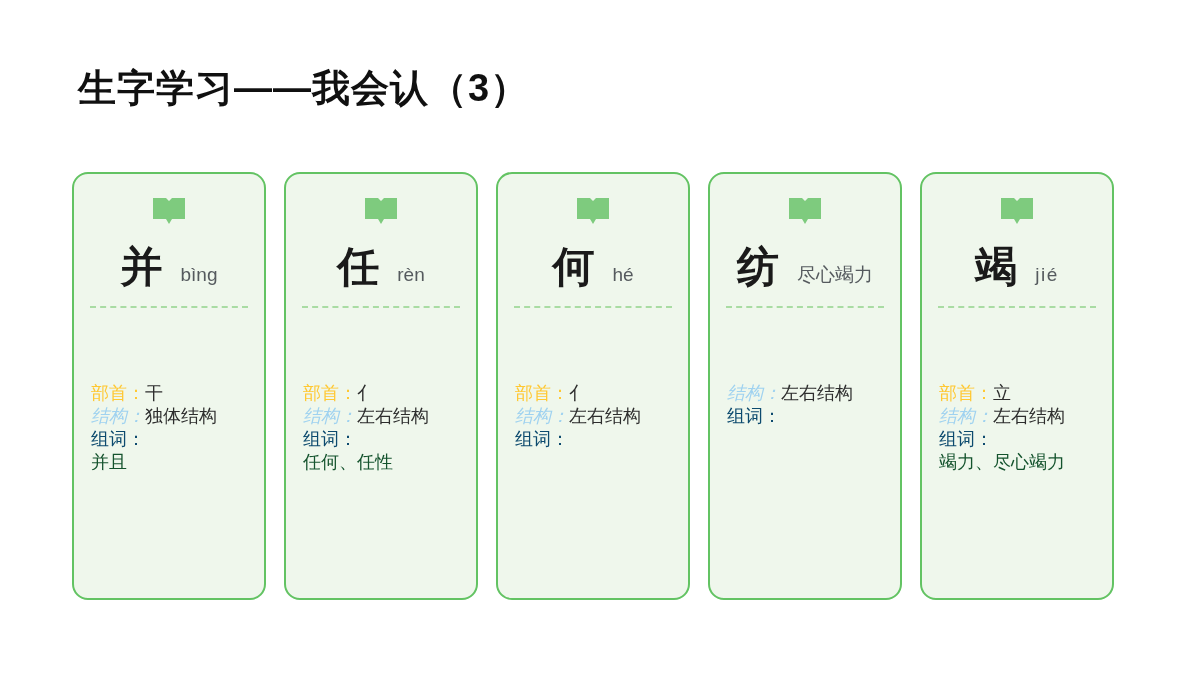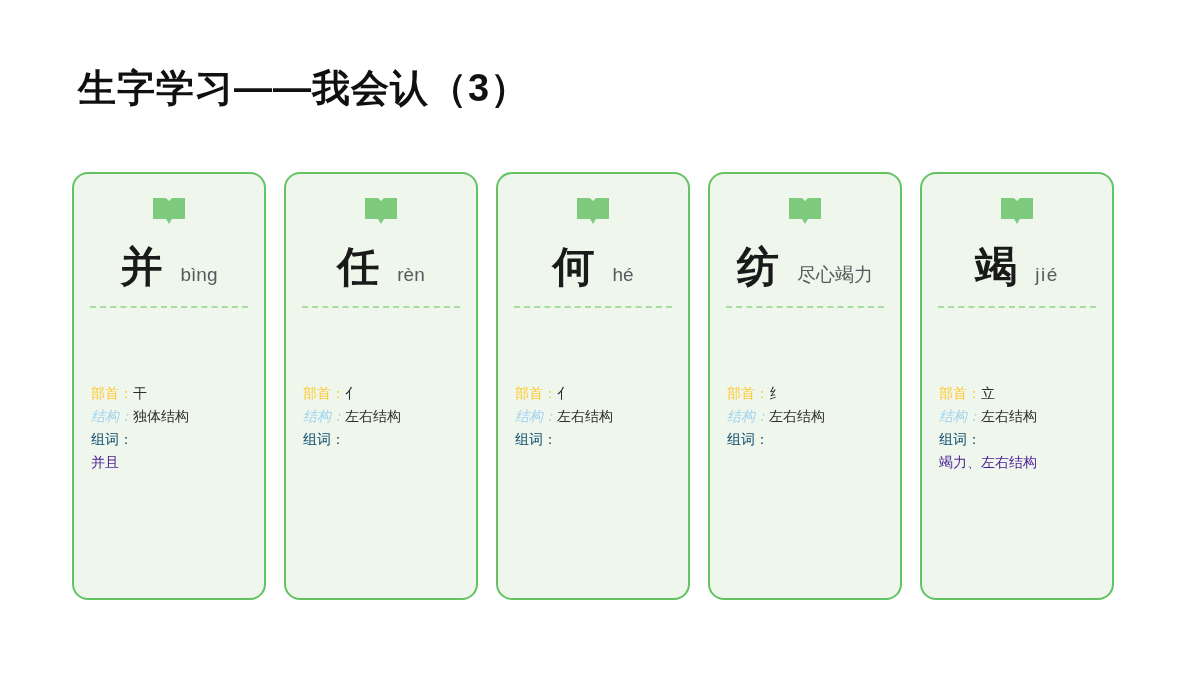--- a/index.html
+++ b/index.html
@@ -113,37 +113,37 @@
     height: 0;
     border-top: 2px dashed #a9dca3;
   }
 
   
   .details {
     position: absolute;
     left: 17px;
     right: 10px;
     top: 208px;
-    font-size: 14px;
+    font-size: 18px;
     line-height: 23px;
     color: #2d2d2d;
     white-space: nowrap;
   }
   .detail-row {
     display: block;
   }
   .lbl-radical   { color: #ffc832; }
   .lbl-structure { color: #9fd2f0; font-style: italic; }
   .lbl-words     { color: #0c4a6e; }
   .detail-val {
     color: #2d2d2d;
   }
   .words-value {
     display: block;
-    color: #4c1d95;
+    color: #14532d;
   }
 </style>
 </head>
 <body>
 
 <div id="slide">
 
   <div id="page-title">生字学习——我会认（3）</div>
 
   <div id="cards-row">
@@ -187,20 +187,21 @@
       <div class="details">
         <span class="detail-row">
           <span class="lbl-radical">部首：</span><span class="detail-val">亻</span>
         </span>
         <span class="detail-row">
           <span class="lbl-structure">结构：</span><span class="detail-val">左右结构</span>
         </span>
         <span class="detail-row">
           <span class="lbl-words">组词：</span>
         </span>
+        <span class="words-value">任何、任性</span>
       </div>
     </div>
 
     <div class="char-card">
       <div class="book-icon">
         <svg width="32" height="30" viewBox="0 0 32 30" aria-hidden="true">
           <path d="M0 1 H13 L16 4 L19 1 H32 V22 H19 L16 27 L13 22 H0 Z" fill="#7ecb7e"></path>
         </svg>
       </div>
       <div class="char-line">
@@ -227,23 +228,20 @@
           <path d="M0 1 H13 L16 4 L19 1 H32 V22 H19 L16 27 L13 22 H0 Z" fill="#7ecb7e"></path>
         </svg>
       </div>
       <div class="char-line">
         <span class="hanzi">纺</span>
         <span class="pinyin">尽心竭力</span>
       </div>
       <div class="divider"></div>
       <div class="details">
         <span class="detail-row">
-          <span class="lbl-radical">部首：</span><span class="detail-val">纟</span>
-        </span>
-        <span class="detail-row">
           <span class="lbl-structure">结构：</span><span class="detail-val">左右结构</span>
         </span>
         <span class="detail-row">
           <span class="lbl-words">组词：</span>
         </span>
       </div>
     </div>
 
     <div class="char-card">
       <div class="book-icon">
@@ -259,18 +257,18 @@
       <div class="details">
         <span class="detail-row">
           <span class="lbl-radical">部首：</span><span class="detail-val">立</span>
         </span>
         <span class="detail-row">
           <span class="lbl-structure">结构：</span><span class="detail-val">左右结构</span>
         </span>
         <span class="detail-row">
           <span class="lbl-words">组词：</span>
         </span>
-        <span class="words-value">竭力、左右结构</span>
+        <span class="words-value">竭力、尽心竭力</span>
       </div>
     </div>
 
   </div>
 </div>
 
 </body></html>

